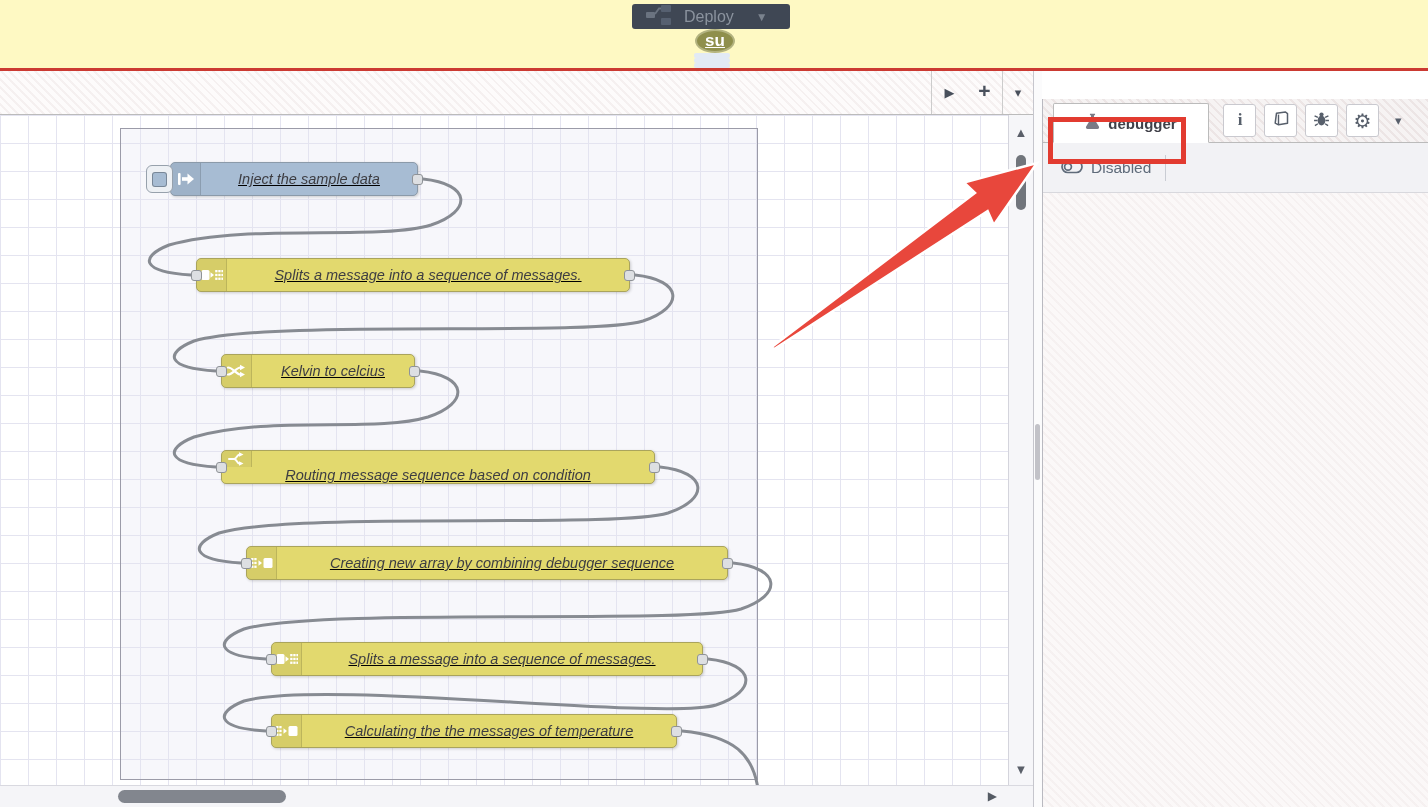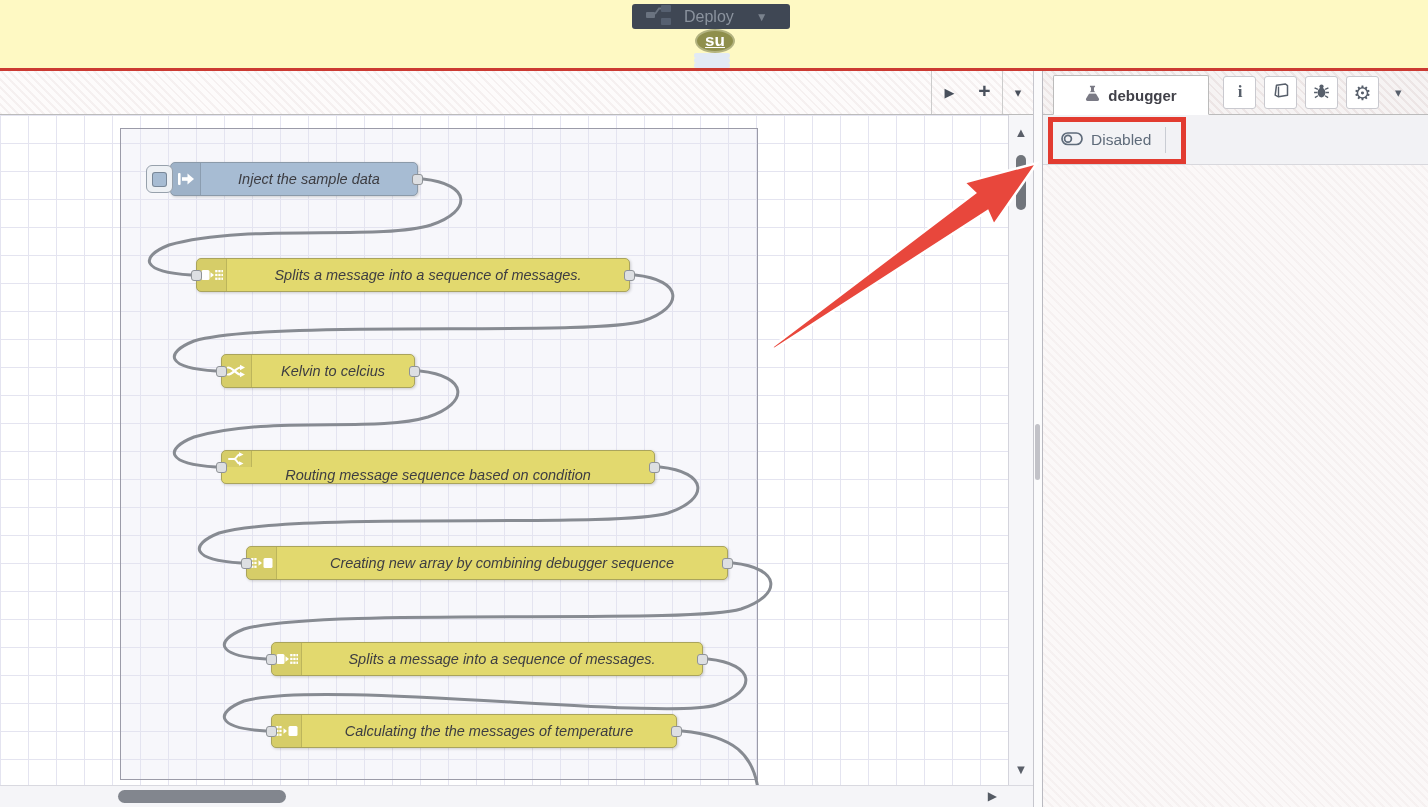--- a/index.html
+++ b/index.html
@@ -15,40 +15,40 @@
   .avatar { margin-left:32px; width:40px; height:40px; border-radius:50%; background:#8f8f4c; border:2px solid #b3b380; color:#fff; font-weight:bold; font-size:17px; display:flex; align-items:center; justify-content:center; cursor:pointer;text-decoration:underline; }
   .burger { margin-left:26px; width:36px; height:26px; display:flex; flex-direction:column; justify-content:space-between; cursor:pointer; background:none; border:none; }
   .burger span { display:block; height:5px; border-radius:2px; background:#e2eaf5; }
   .red-line { height:3px; width:100%; }
 
   
   .main { display:flex; height:736px; }
   .workspace { width:1034px; display:flex; flex-direction:column; border-right:1px solid #c6c6cd; }
   .gutter { width:8px; background:#fbfbfc; position:relative; }
   .gutter-handle { position:absolute; left:1px; top:353px; width:5px; height:56px; background:#c2c2c8; border-radius:3px; cursor:col-resize; }
-  .sidebar { flex:1; border-left:1px solid #b9b9c0; display:flex; flex-direction:column; background:#fbf8f8; }
+  .sidebar { flex:1; border-left:1px solid #b9b9c0; display:flex; flex-direction:column; background:#fbf8f8;margin-top:28px; }
 
   
   .tabbar { height:44px; border-bottom:1px solid #bbb;
     background:#fdfbfb;
     background-image:repeating-linear-gradient(45deg, rgba(214,197,197,0.20) 0 2px, transparent 2px 6px);
     display:flex; justify-content:flex-end; }
   .tab-controls { display:flex; border-left:1px solid #ccc; }
   .tab-controls .tc { width:35px; display:flex; align-items:center; justify-content:center; color:#49505c; font-size:13px; cursor:pointer; background:none; border:none; }
   .tab-controls .tc.add { font-size:21px; font-weight:bold; padding-bottom:3px; }
   .tab-controls .tc.list { border-left:1px solid #ccc; width:31px; }
 
   
   .canvas { position:relative; height:670px; background-color:#fff; overflow:hidden;
     background-image:
       repeating-linear-gradient(to right, #e4e4f0 0 1px, transparent 1px 28px),
       repeating-linear-gradient(to bottom, #e4e4f0 0 1px, transparent 1px 28px); }
   .group-box { position:absolute; z-index:1; }
   svg.wires { position:absolute; left:0; top:0; z-index:2; }
-  .node { position:absolute; z-index:3; height:34px; border:1px solid; border-radius:5px; display:flex; align-items:stretch; box-shadow:1px 1px 3px rgba(0,0,0,0.18); cursor:move; }
+  .node { position:absolute; z-index:3; height:34px; border:1px solid; border-radius:5px; display:flex; align-items:stretch; box-shadow:1px 1px 3px rgba(0,0,0,0.18); cursor:move;text-decoration:underline; }
   .node-icon { width:30px; flex:none; display:flex; align-items:center; justify-content:center; background:rgba(0,0,0,0.05); border-right:1px solid rgba(0,0,0,0.12); border-radius:4px 0 0 4px; }
   .node-label { flex:1; display:flex; align-items:center; justify-content:center; font-style:italic; font-size:14.5px; color:#3d3d42; white-space:nowrap; overflow:hidden; padding:0 8px; }
   .port { position:absolute; top:11px; width:11px; height:11px; background:#dddfe2; border:1px solid #8f9398; border-radius:3px; cursor:crosshair; }
   .port.in { left:-6px; } .port.out { right:-6px; }
   .inject-btn { position:absolute; left:-25px; top:2px; width:27px; height:28px; background:#edf0f4; border:1px solid #97a1ac; border-radius:6px; display:flex; align-items:center; justify-content:center; cursor:pointer; }
   .inject-btn-inner { width:15px; height:15px; border:1px solid rgba(0,0,0,0.28); border-radius:3px; }
 
   
   .v-scroll { position:absolute; right:0; top:0; bottom:0; width:25px; background:#f6f6f9; border-left:1px solid #d4d4dc; z-index:5; }
   .v-scroll .arr { position:absolute; left:0; width:100%; text-align:center; color:#5a5f69; font-size:13px; cursor:pointer; background:none; border:none; }

